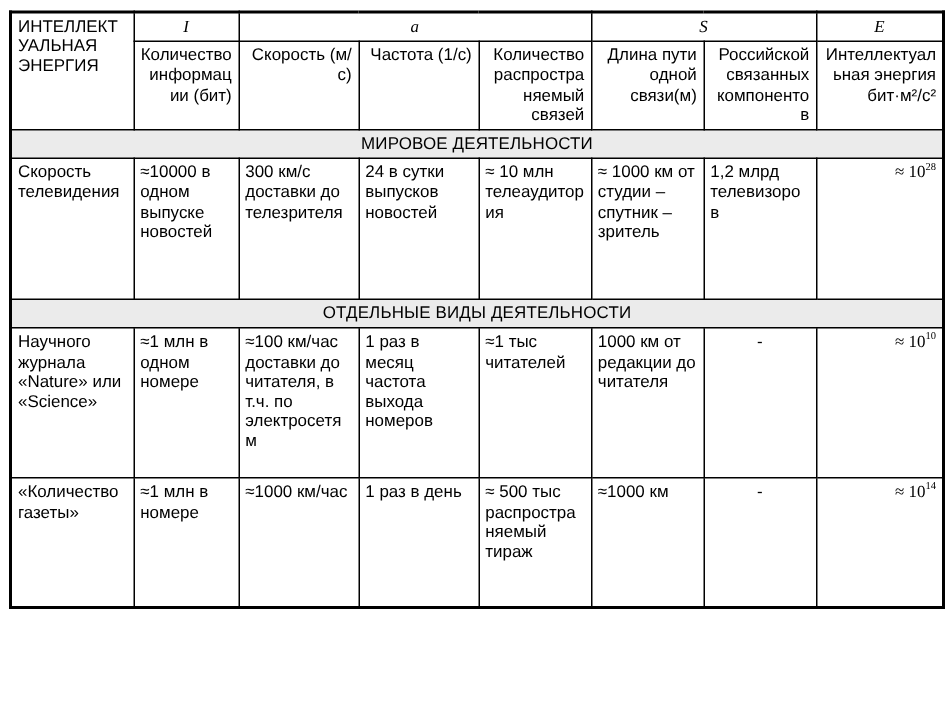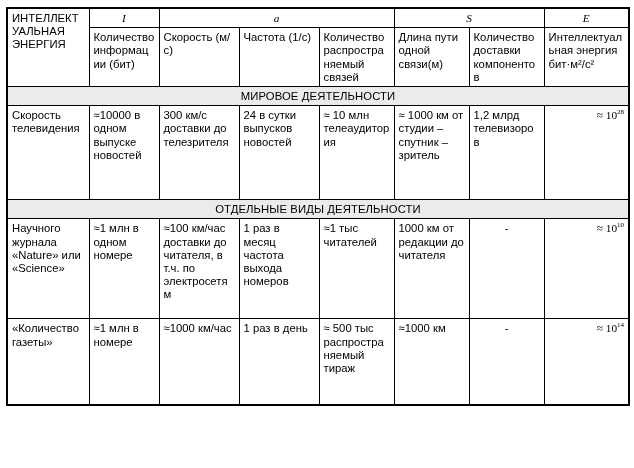--- a/index.html
+++ b/index.html
@@ -70,21 +70,21 @@
     font-style: normal;
     font-family: "Liberation Sans", "DejaVu Sans", sans-serif;
     font-size: 11px;
     line-height: 13.5px;
     vertical-align: top;
     padding-top: 6px;
   }
 
   
   .hdr-units td {
-    text-align: left;
+    text-align: right;
     font-size: 11.3px;
     line-height: 13.6px;
     padding-top: 5px;
     padding-bottom: 6px;
     margin-left: 48px;
   }
 
   
   td.section-band {
     background: #ebebeb;
@@ -152,21 +152,21 @@
         <td colspan="2">S</td>
         <td>E</td>
       </tr>
 
       <tr class="hdr-units">
         <td>Количество информации (бит)</td>
         <td>Скорость (м/с)</td>
         <td>Частота (1/с)</td>
         <td>Количество распространяемый связей</td>
         <td>Длина пути одной связи(м)</td>
-        <td>Количество доставки компонентов</td>
+        <td>Российской связанных компонентов</td>
         <td>Интеллектуальная энергия бит·м²/с²</td>
       </tr>
 
       <tr>
         <td class="section-band" colspan="8">МИРОВОЕ ДЕЯТЕЛЬНОСТИ</td>
       </tr>
 
       <tr class="data-row row-h-tv">
         <td>Скорость телевидения</td>
         <td>≈10000 в одном выпуске новостей</td>

